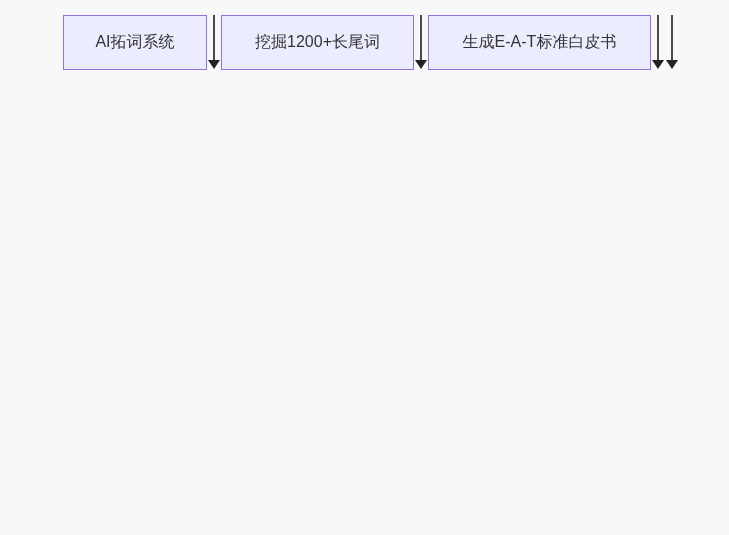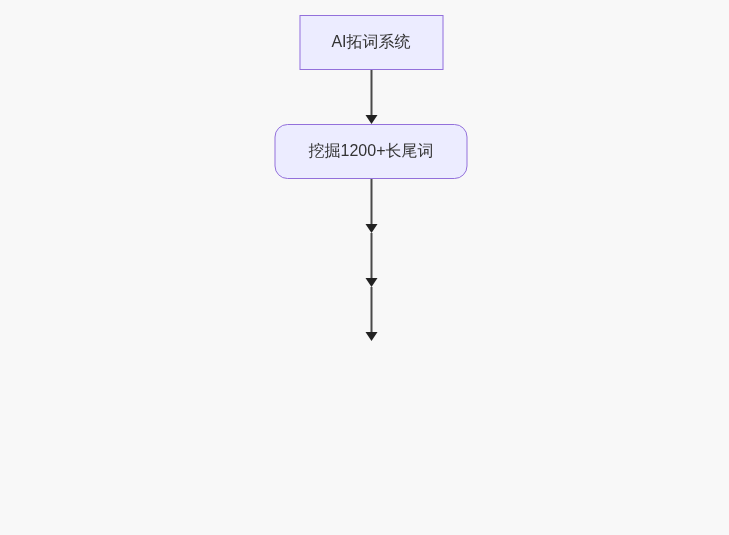--- a/index.html
+++ b/index.html
@@ -18,39 +18,38 @@
     width: 729px;
     height: 535px;
   }
 
   .flow {
     position: absolute;
     left: 371px;
     top: 15px;
     transform: translateX(-50%);
     display: flex;
-    flex-direction: column;
-    align-items: center;
+    flex-direction: row;
   }
 
   .node {
     height: 55px;
     display: flex;
     align-items: center;
     justify-content: center;
     background: var(--node-fill, #ECECFF);
     border: 1px solid var(--node-border, #9370DB);
     color: var(--node-text, #333333);
     font-size: 16px;
     white-space: nowrap;
     flex: 0 0 auto;
   }
 
   .node.w1 { width: 144px; }
-  .node.w2 { width: 193px; border-radius: 13px; }
+  .node.w2 { width: 193px; }
   .node.w3 { width: 223px; }
   .node.w4 { width: 213px; }
   .node.w5 { width: 235px; }
 
   .connector {
     position: relative;
     width: 14px;
     height: 54px;
     flex: 0 0 auto;
   }
@@ -94,20 +93,23 @@
 
     <div class="node w2">
       <span>挖掘1200+长尾词</span>
     </div>
 
     <div class="connector">
       <div class="line"></div>
       <div class="head"></div>
     </div>
 
+    <div class="node w3">
+      <span>生成E-A-T标准白皮书</span>
+    </div>
 
     <div class="connector">
       <div class="line"></div>
       <div class="head"></div>
     </div>
 
 
     <div class="connector">
       <div class="line"></div>
       <div class="head"></div>

